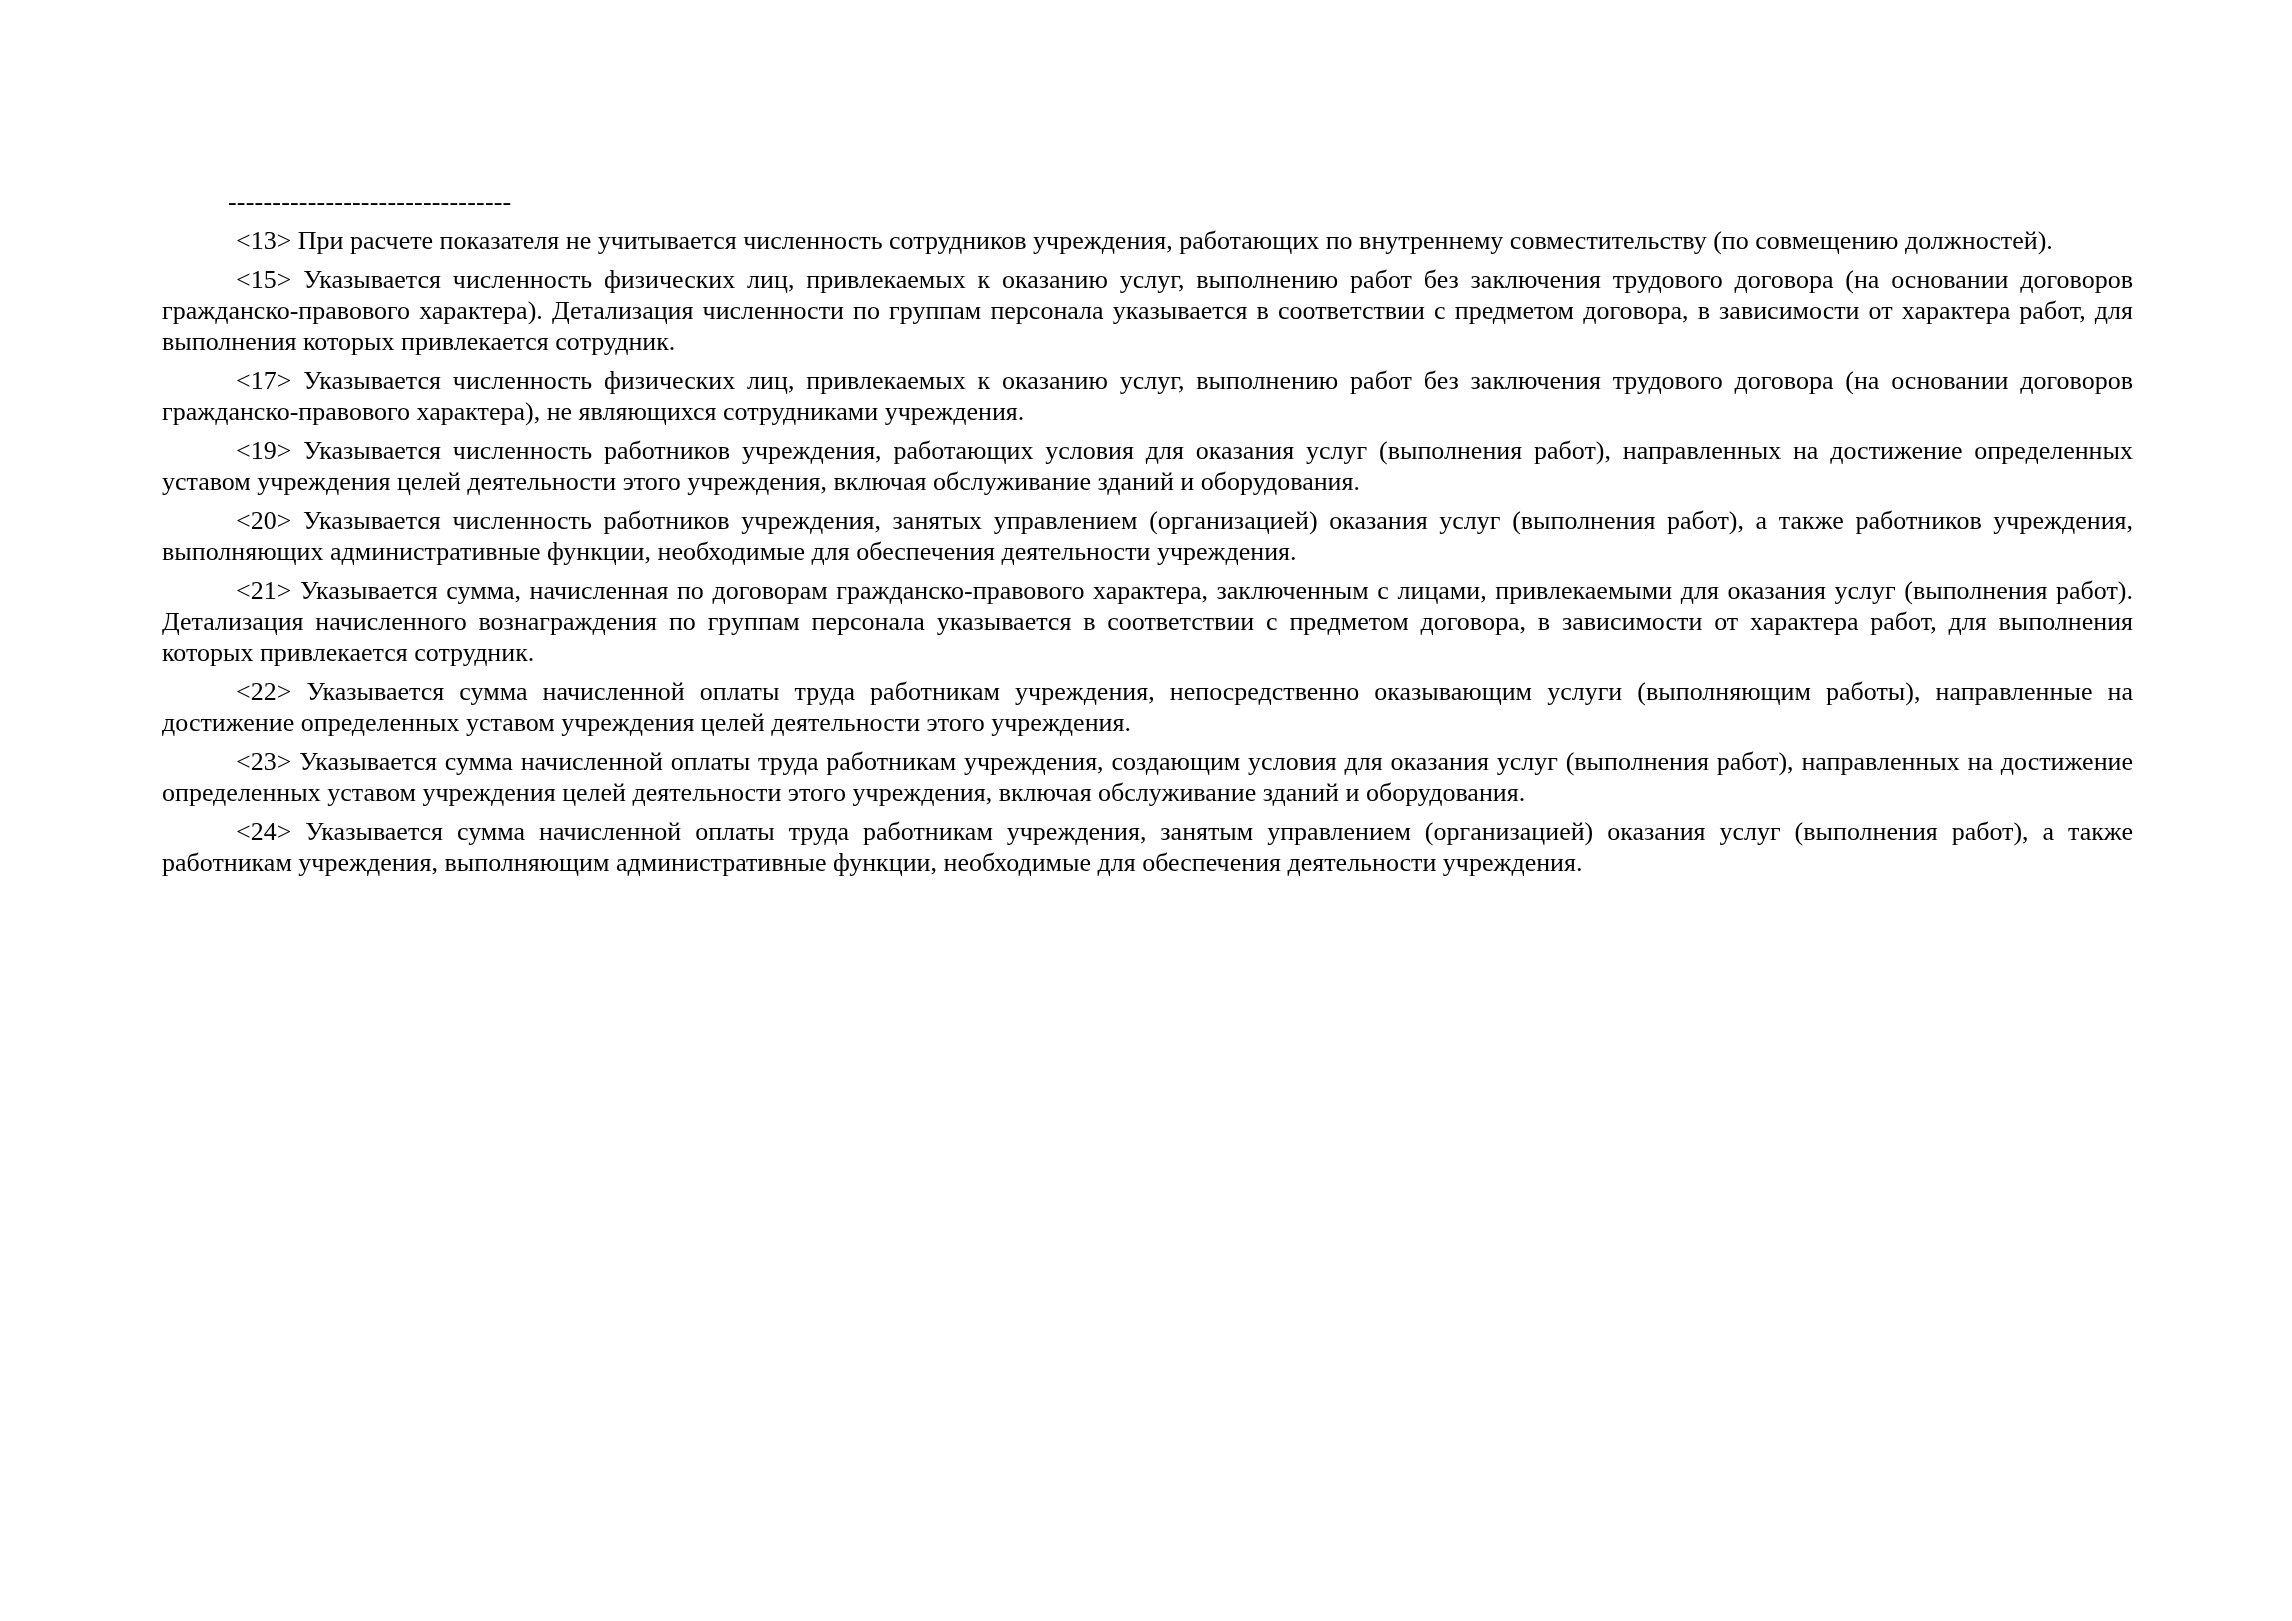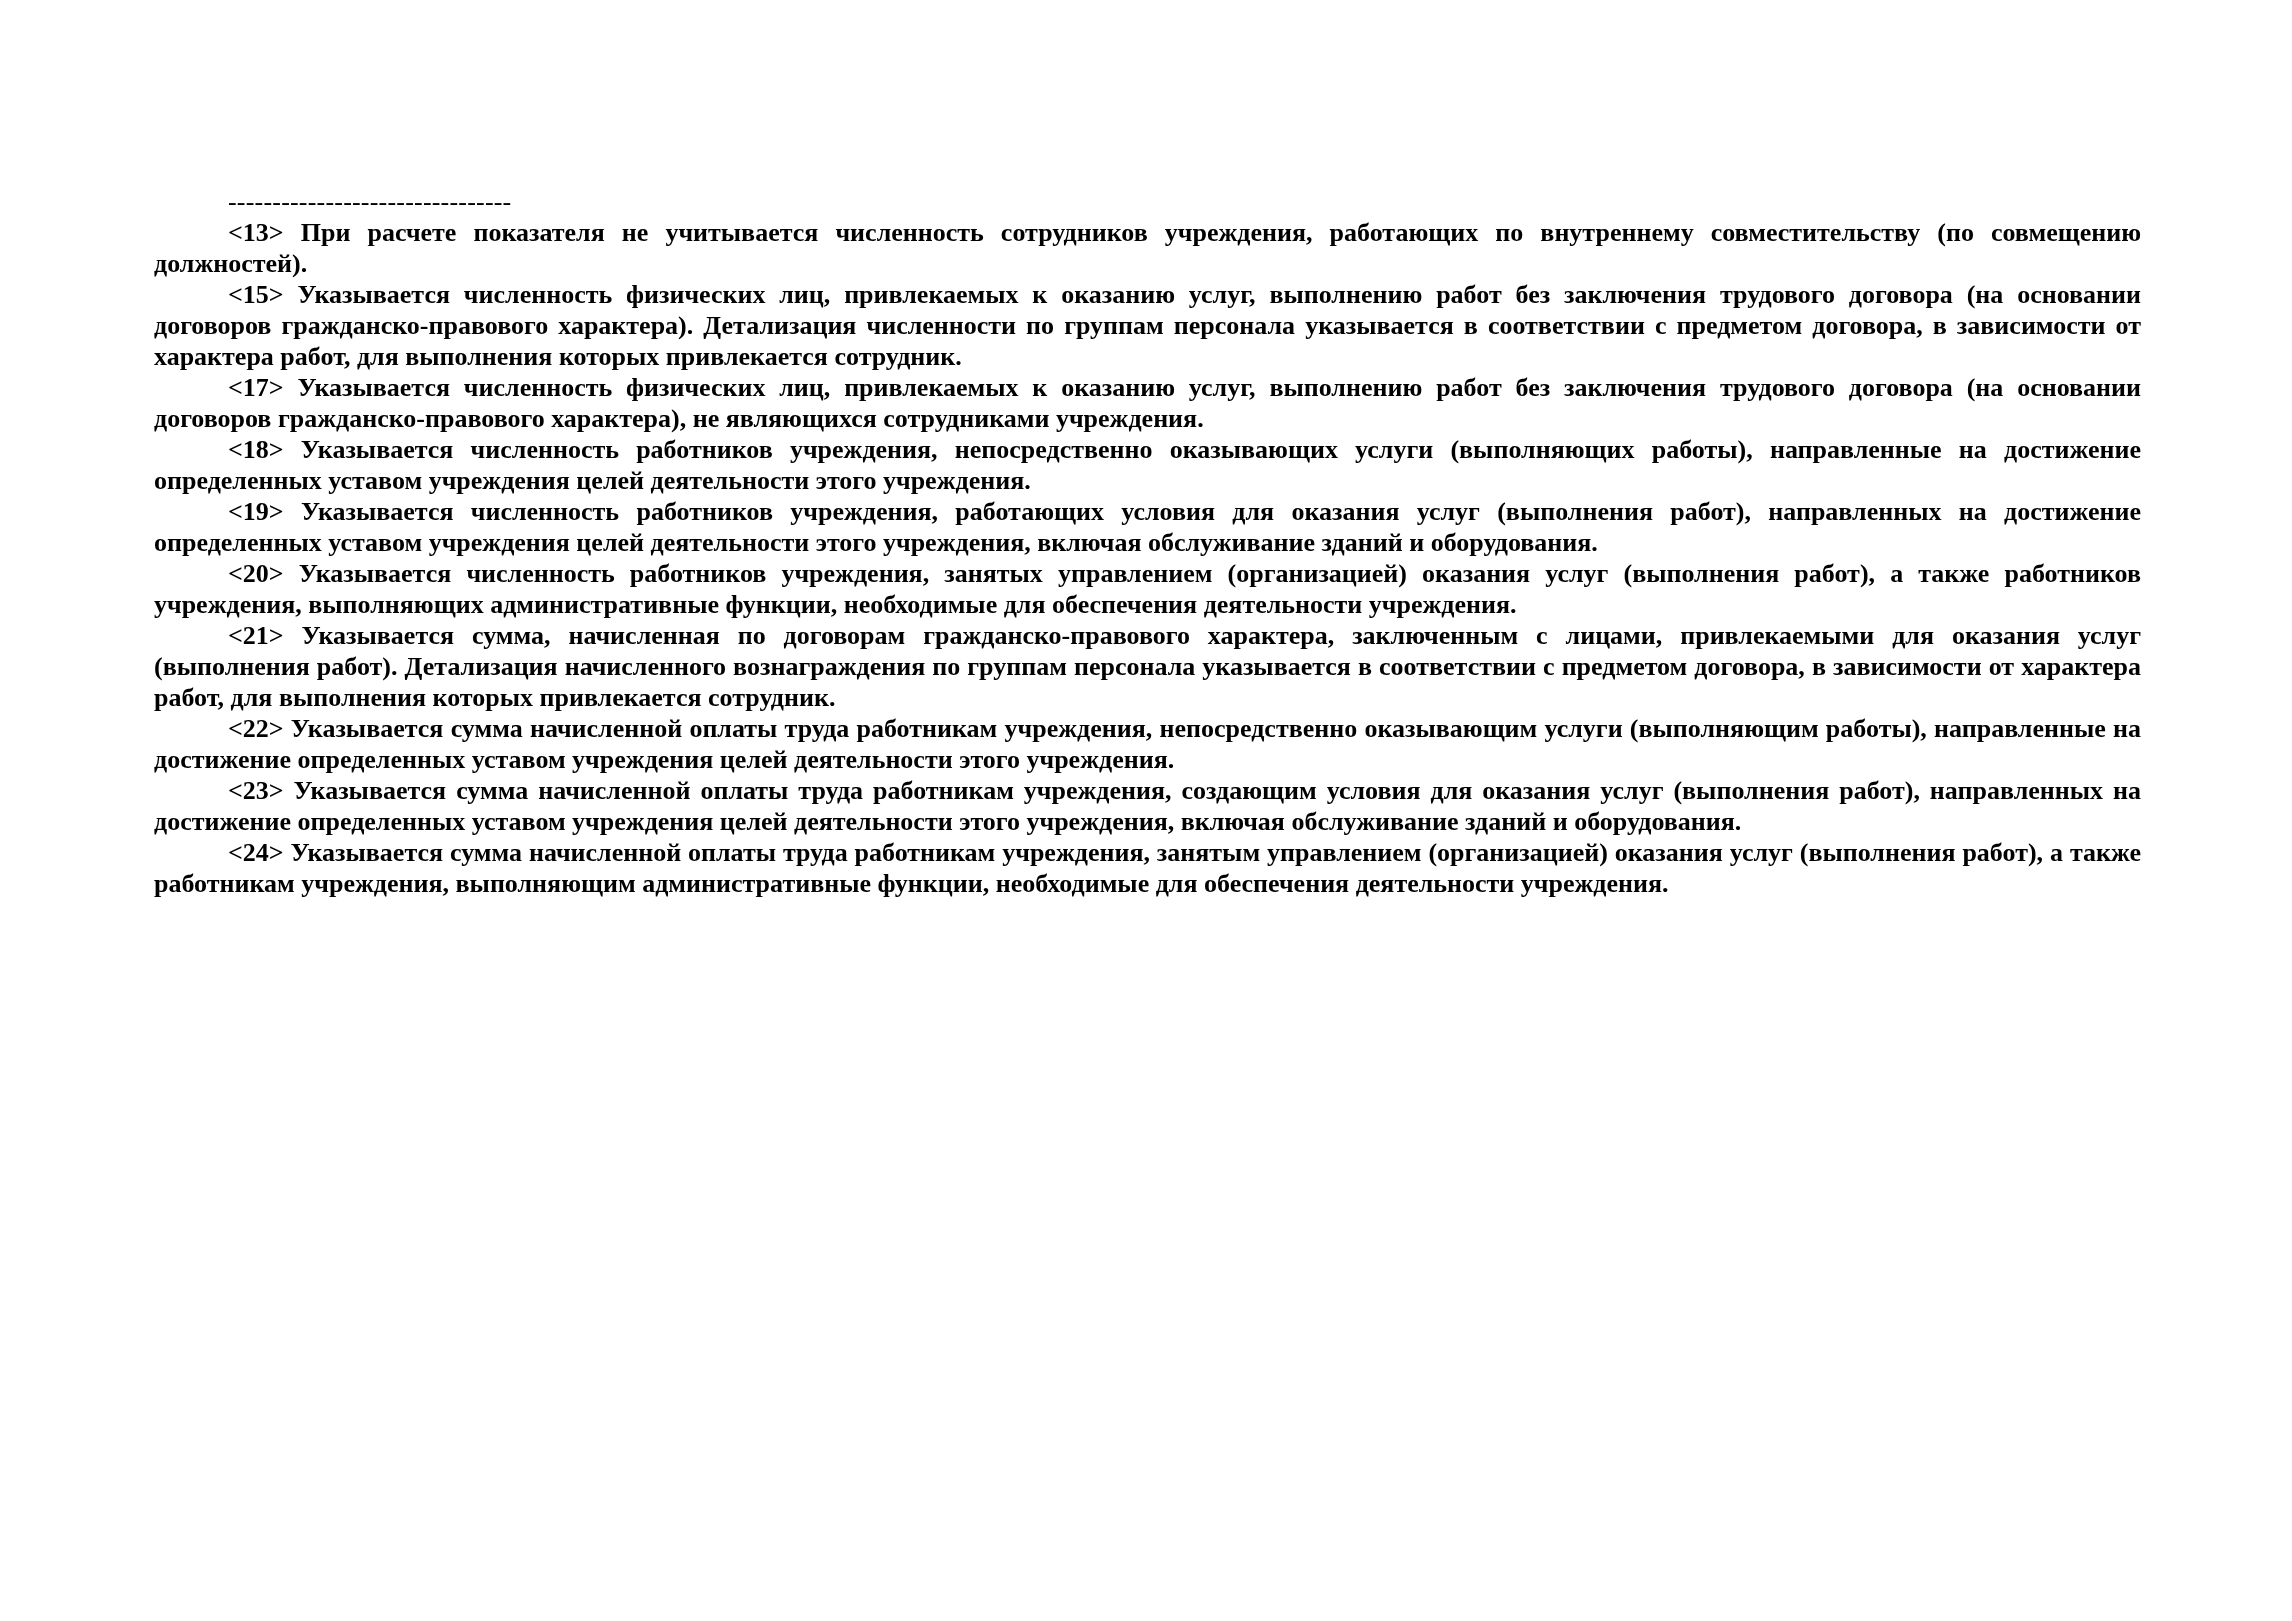--- a/index.html
+++ b/index.html
@@ -23,41 +23,39 @@
       line-height: 31px;
       color: #000000;
     }
     .separator {
       text-indent: 74px;
       margin: 0;
       white-space: pre;
       letter-spacing: 0.2px;
     }
     .note {
-      margin: 0;
+      margin: 8px;
       text-align: justify;
       text-indent: 74px;
-      font-weight: bold;
     }
   </style>
 </head>
 <body>
 
 <div class="page">
   <p class="separator">--------------------------------</p>
 
   <p class="note"><span>&lt;13&gt;</span><span> При расчете показателя не учитывается численность сотрудников учреждения, работающих по внутреннему совместительству (по совмещению должностей).</span></p>
 
 
   <p class="note"><span>&lt;15&gt;</span><span> Указывается численность физических лиц, привлекаемых к оказанию услуг, выполнению работ без заключения трудового договора (на основании договоров гражданско-правового характера). Детализация численности по группам персонала указывается в соответствии с предметом договора, в зависимости от характера работ, для выполнения которых привлекается сотрудник.</span></p>
 
 
   <p class="note"><span>&lt;17&gt;</span><span> Указывается численность физических лиц, привлекаемых к оказанию услуг, выполнению работ без заключения трудового договора (на основании договоров гражданско-правового характера), не являющихся сотрудниками учреждения.</span></p>
 
-  <p class="note"><span>&lt;18&gt;</span><span> Указывается численность работников учреждения, непосредственно оказывающих услуги (выполняющих работы), направленные на достижение определенных уставом учреждения целей деятельности этого учреждения.</span></p>
 
   <p class="note"><span>&lt;19&gt;</span><span> Указывается численность работников учреждения, работающих условия для оказания услуг (выполнения работ), направленных на достижение определенных уставом учреждения целей деятельности этого учреждения, включая обслуживание зданий и оборудования.</span></p>
 
   <p class="note"><span>&lt;20&gt;</span><span> Указывается численность работников учреждения, занятых управлением (организацией) оказания услуг (выполнения работ), а также работников учреждения, выполняющих административные функции, необходимые для обеспечения деятельности учреждения.</span></p>
 
   <p class="note"><span>&lt;21&gt;</span><span> Указывается сумма, начисленная по договорам гражданско-правового характера, заключенным с лицами, привлекаемыми для оказания услуг (выполнения работ). Детализация начисленного вознаграждения по группам персонала указывается в соответствии с предметом договора, в зависимости от характера работ, для выполнения которых привлекается сотрудник.</span></p>
 
   <p class="note"><span>&lt;22&gt;</span><span> Указывается сумма начисленной оплаты труда работникам учреждения, непосредственно оказывающим услуги (выполняющим работы), направленные на достижение определенных уставом учреждения целей деятельности этого учреждения.</span></p>
 
   <p class="note"><span>&lt;23&gt;</span><span> Указывается сумма начисленной оплаты труда работникам учреждения, создающим условия для оказания услуг (выполнения работ), направленных на достижение определенных уставом учреждения целей деятельности этого учреждения, включая обслуживание зданий и оборудования.</span></p>

